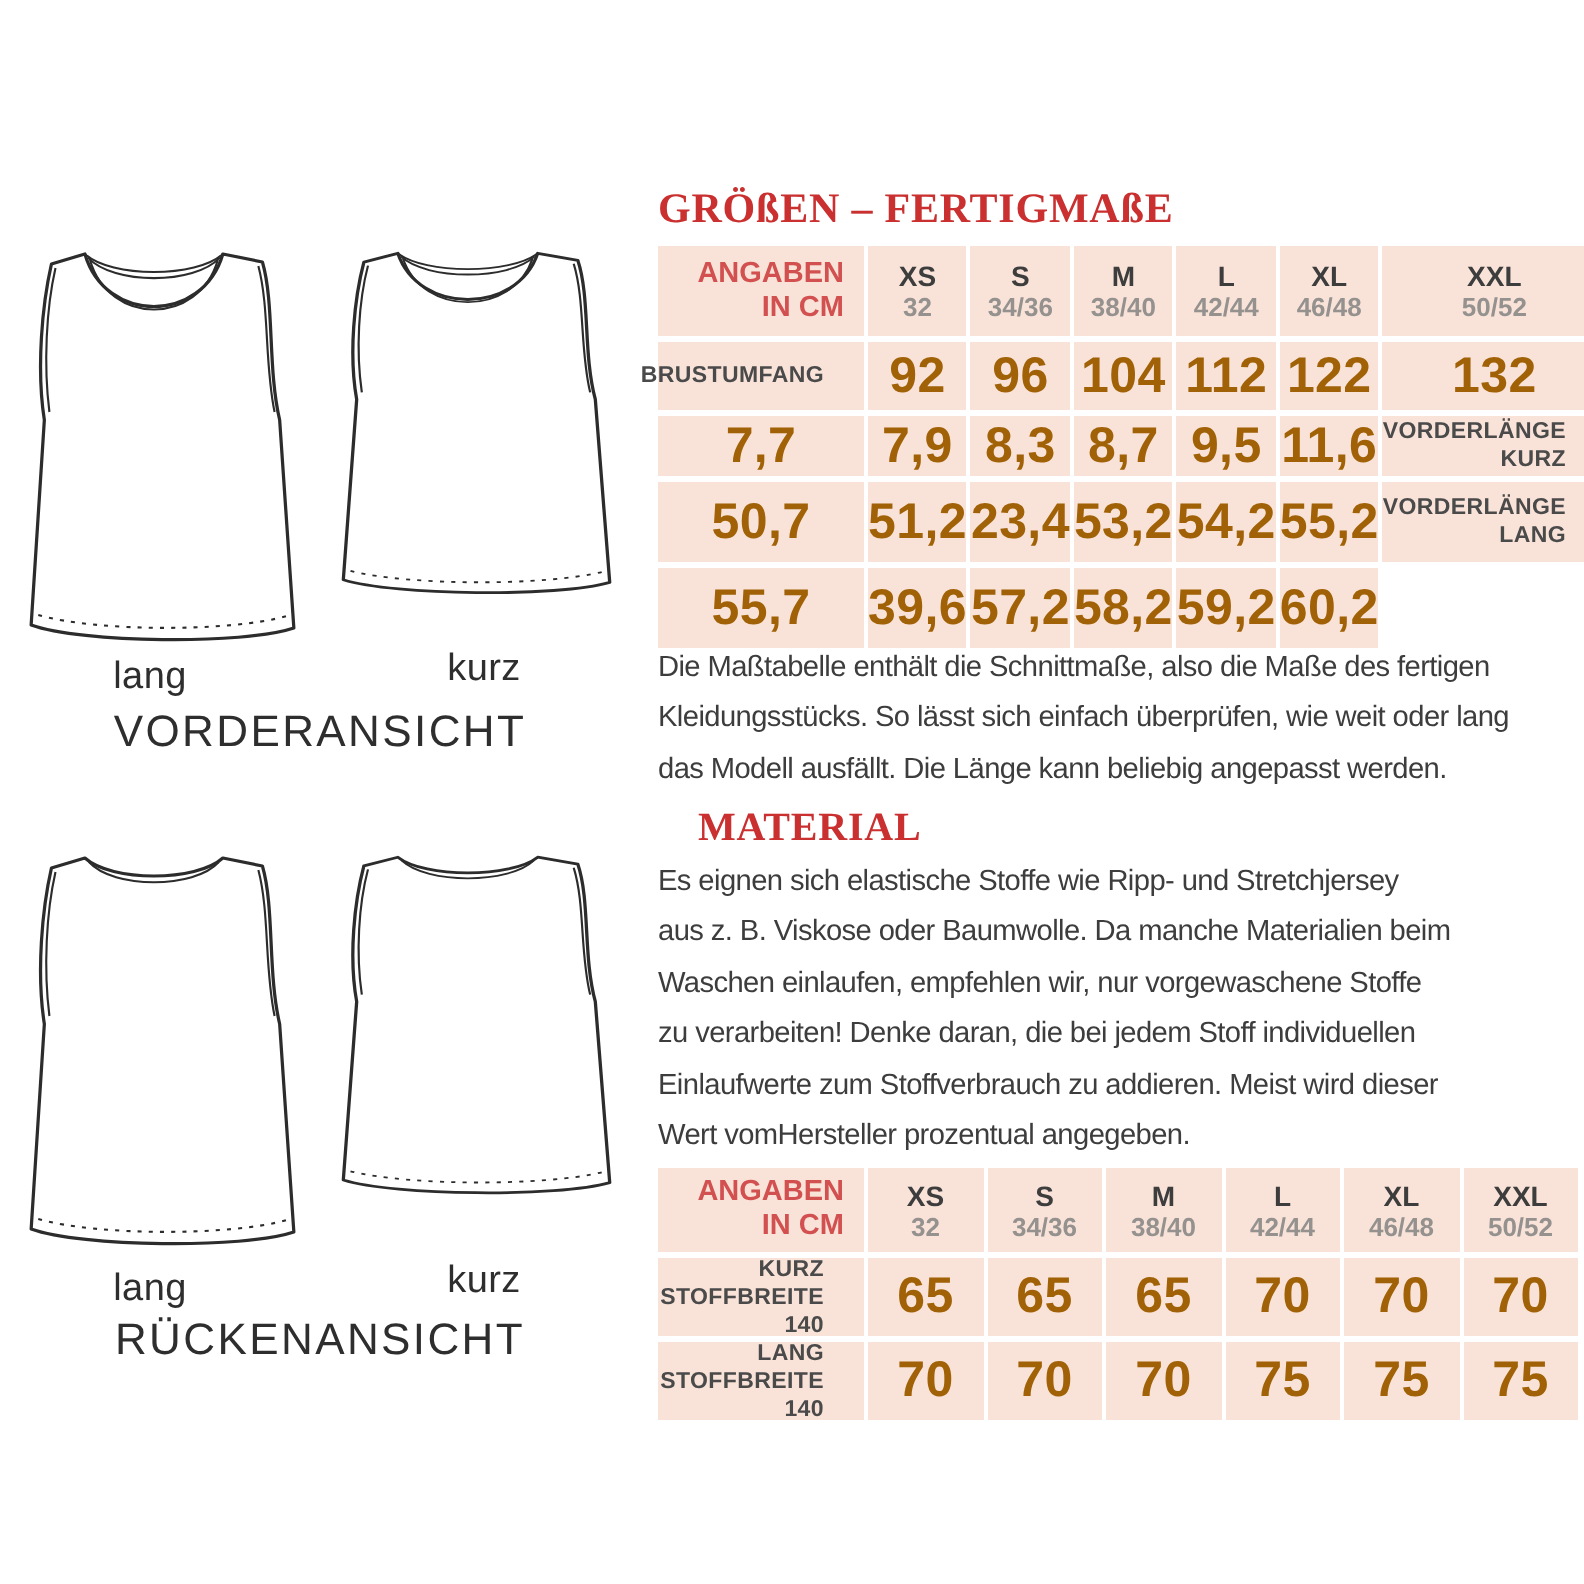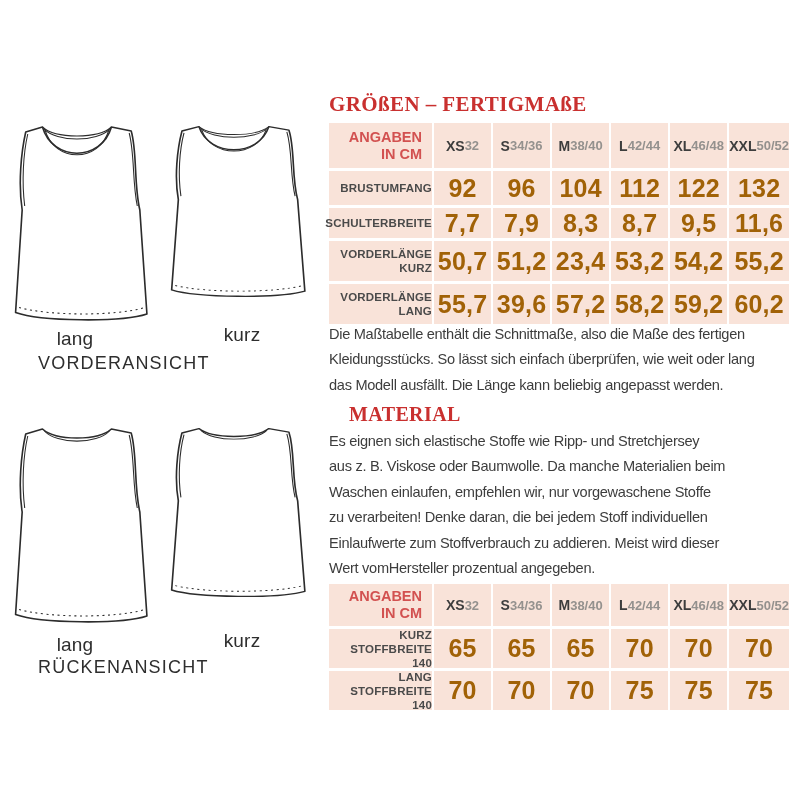--- a/index.html
+++ b/index.html
@@ -22,22 +22,22 @@
   .abs{position:absolute;}
 
   
   .shirt-label{
     text-align:center;
     font-size:19px;
     color:#2e2e2e;
     letter-spacing:.2px;
   }
   .view-caption{
-    text-align:left;
-    font-size:18px;
+    text-align:center;
+    font-size:22px;
     letter-spacing:1.2px;
     color:#2e2e2e;
   }
 
   
   .section-heading{
     font-family:"Liberation Serif", serif;
     font-weight:700;
     color:var(--accent_red);
     letter-spacing:.4px;
@@ -64,38 +64,38 @@
     font-weight:bold;
   }
   .tc{
     background:var(--table_bg);
     display:flex;
     align-items:center;
     justify-content:center;
   }
   .tc.lbl{
     justify-content:flex-end;
-    padding-right:0;
+    padding-right:20px;
     text-align:right;
     font-size:11.5px;
     line-height:14px;
     letter-spacing:.2px;
     color:#4a4a4a;
     white-space:pre-line;
   }
   .tc.corner{
     justify-content:flex-end;
     padding-right:10px;
     text-align:right;
     font-size:14.5px;
     line-height:17px;
     color:var(--label_red);
     white-space:pre-line;
   }
-  .tc.hdr{flex-direction:row;justify-content:center;}
+  .tc.hdr{flex-direction:column;justify-content:center;}
   .tc.hdr .sz{font-size:14px;color:#3d3d3d;line-height:16px;}
   .tc.hdr .sub{font-size:13px;color:var(--text_gray);line-height:15px;}
   .tc.val{font-size:25px;color:#a16207;letter-spacing:.2px;}
 
   svg.shirt{display:block;}
   svg.shirt .outline{fill:#ffffff;stroke:var(--ink);stroke-width:1.6;stroke-linejoin:round;}
   svg.shirt .inner{fill:none;stroke:var(--ink);stroke-width:1.05;}
   svg.shirt .dash{fill:none;stroke:var(--ink);stroke-width:1.05;stroke-dasharray:2 3.5;}
 </style>
 </head>
@@ -177,21 +177,20 @@
   </div>
 
   <div class="tc lbl">BRUSTUMFANG</div>
   <div class="tc val">92</div>
   <div class="tc val">96</div>
   <div class="tc val">104</div>
   <div class="tc val">112</div>
   <div class="tc val">122</div>
   <div class="tc val">132</div>
 
-  <div class="tc lbl">SCHULTERBREITE</div>
   <div class="tc val">7,7</div>
   <div class="tc val">7,9</div>
   <div class="tc val">8,3</div>
   <div class="tc val">8,7</div>
   <div class="tc val">9,5</div>
   <div class="tc val">11,6</div>
 
   <div class="tc lbl">VORDERLÄNGE
 KURZ</div>
   <div class="tc val">50,7</div>

